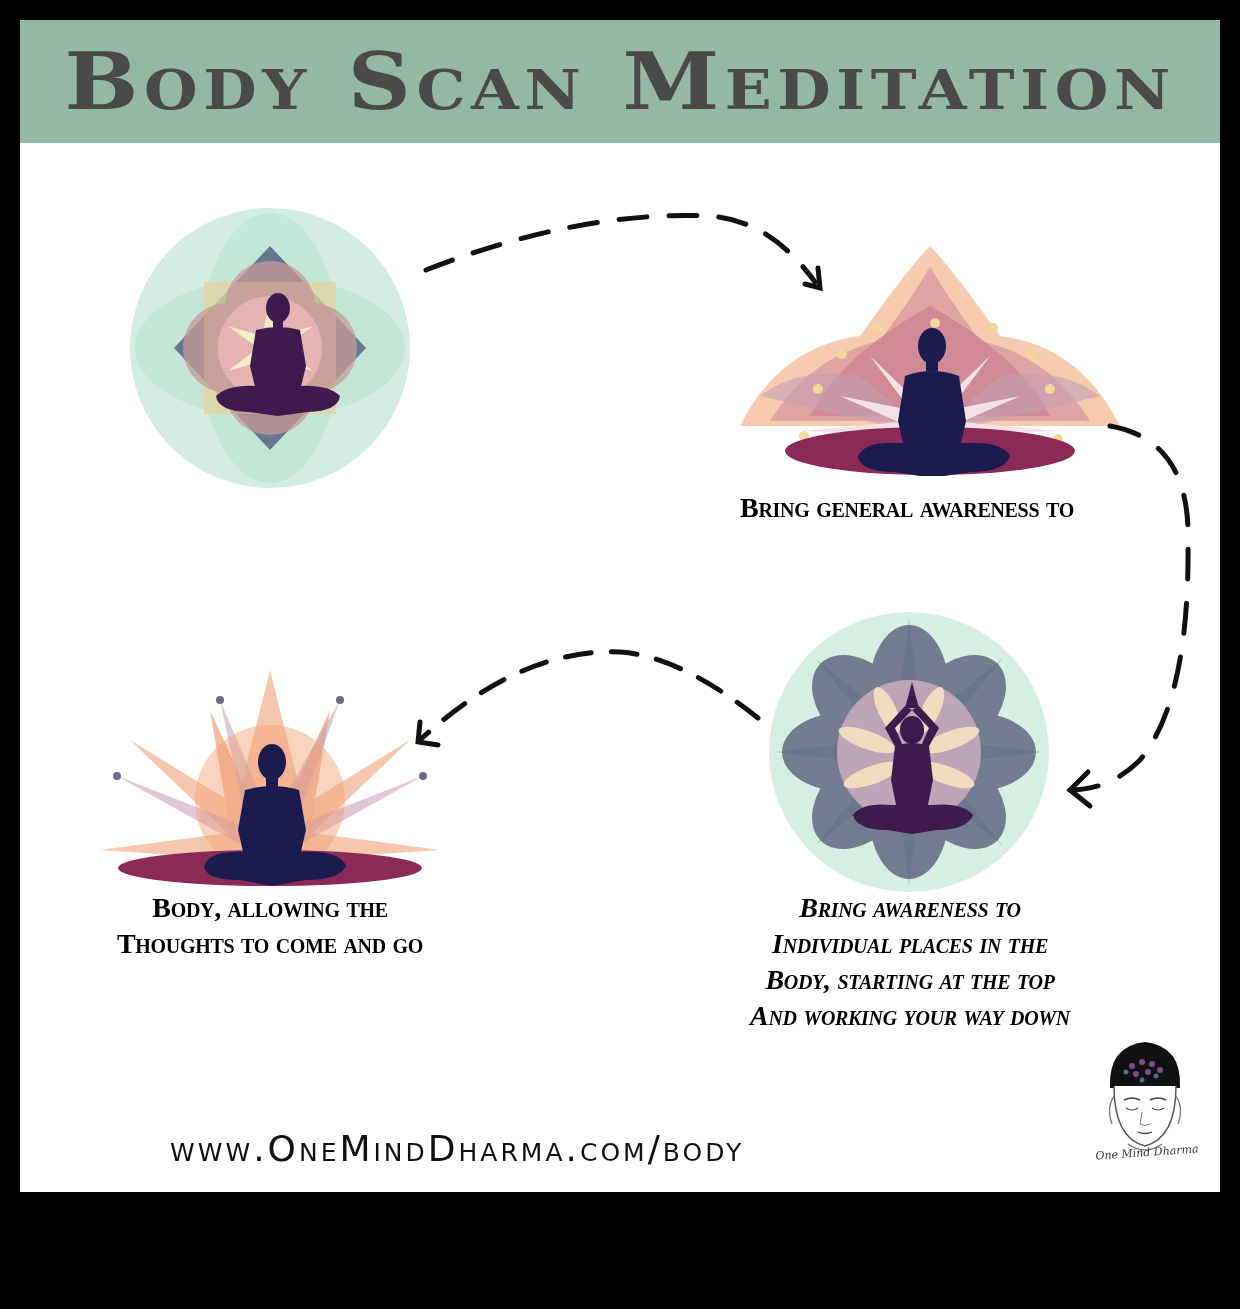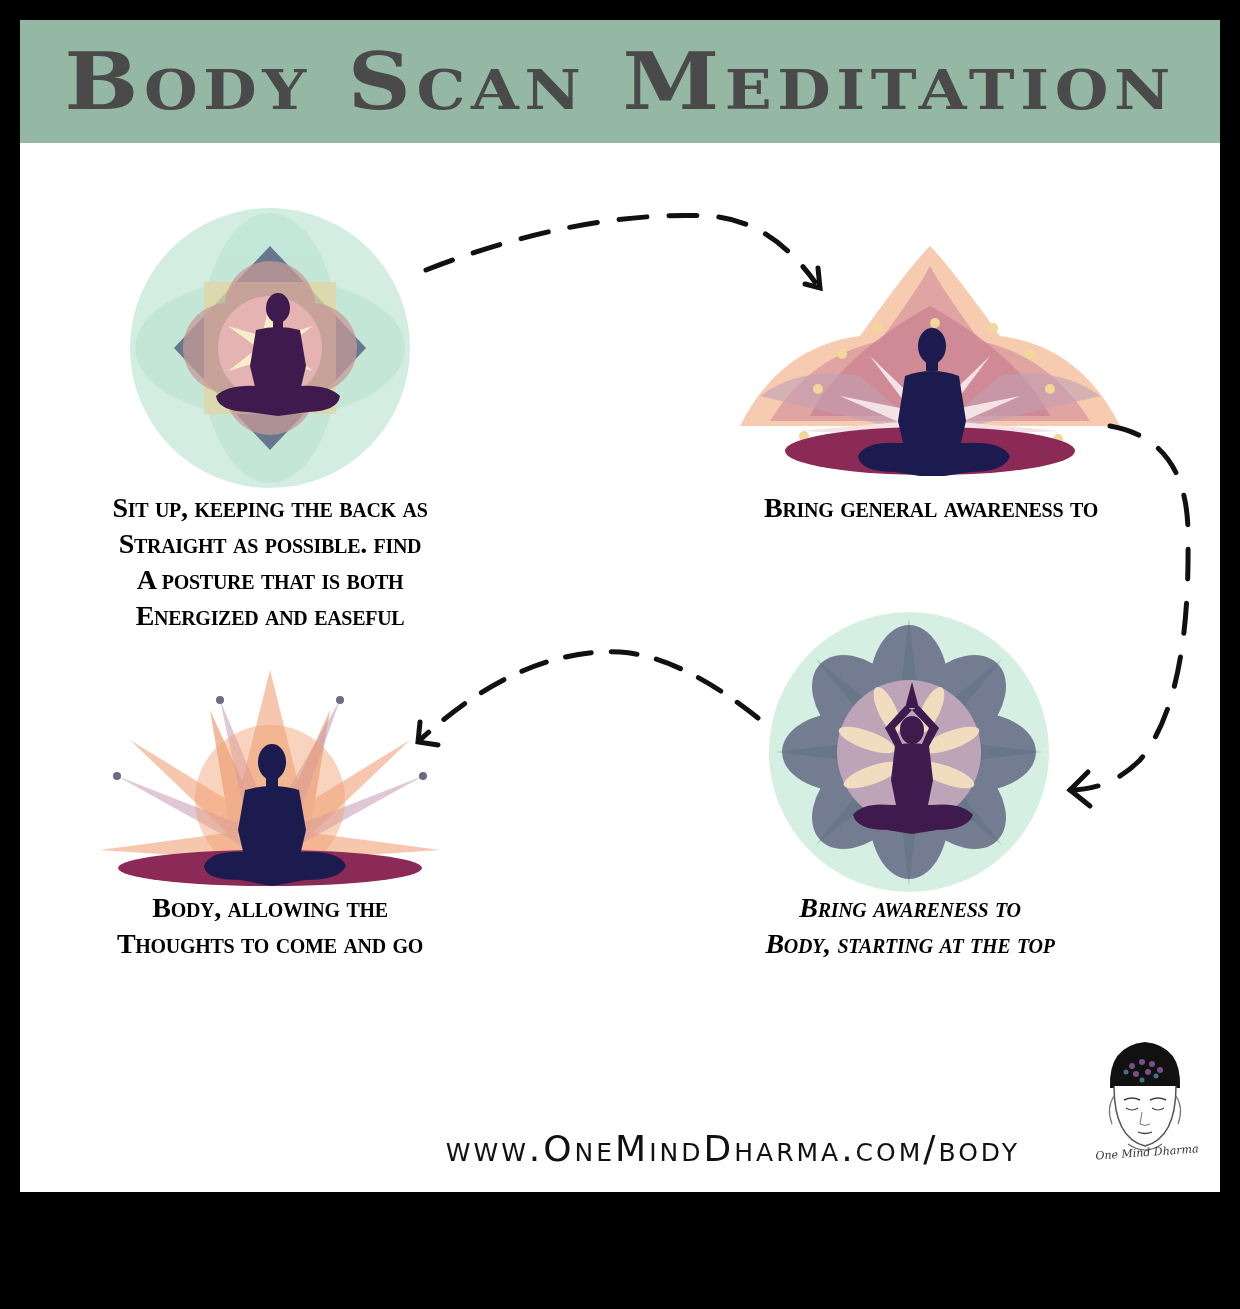--- a/index.html
+++ b/index.html
@@ -25,21 +25,21 @@
     .caption {
       position: absolute; text-align: center; color: #000000; font-weight: bold;
       font-family: "Liberation Serif", "DejaVu Serif", serif; font-size: 28px;
       line-height: 36px; font-variant: small-caps; text-transform: lowercase;
       letter-spacing: -0.3px; margin: 0;
     }
     .caption .ln { display: block; white-space: nowrap; }
     .caption .ln::first-letter { text-transform: uppercase; }
     .arrows { position: absolute; left: 0; top: 0; width: 1200px; height: 1172px; pointer-events: none; }
     .url {
-      position: absolute; left: 150px; top: 1108px; width: 850px; text-align: right;
+      position: absolute; left: 150px; top: 1108px; width: 850px; text-align: left;
       font-family: "DejaVu Sans", "Liberation Sans", sans-serif; font-size: 36px; letter-spacing: 3px;
       color: #111111; font-variant: small-caps; white-space: nowrap;
     }
     .logo { position: absolute; left: 1060px; top: 1008px; width: 130px; height: 150px; }
     .logo-text {
       position: absolute; left: 1062px; top: 1126px; width: 130px; text-align: center;
       font-family: "DejaVu Serif", serif; font-style: italic; font-size: 11px; color: #333;
       transform: rotate(-4deg); white-space: nowrap;
     }
   </style>
@@ -178,32 +178,28 @@
     </g>
     <ellipse cx="170" cy="198" rx="152" ry="18" fill="#8b2a57"></ellipse>
     <g fill="#1c1b4f">
       <ellipse cx="172" cy="92" rx="14" ry="18"></ellipse>
       <rect x="166" y="107" width="12" height="10"></rect>
       <path d="M145 120 Q172 112 199 120 L206 160 L199 190 L145 190 L138 160 Z"></path>
       <path d="M104 196 Q110 180 145 182 L200 182 Q240 180 246 196 Q240 210 205 210 L172 216 L140 210 Q105 210 104 196 Z"></path>
     </g>
   </svg>
 
-  <p class="caption" style="left:20px; top:470px; width:460px;">
-    <span class="ln">Sit up, keeping the back as</span>
-    <span class="ln">straight as possible. Find</span>
-    <span class="ln">a posture that is both</span>
-    <span class="ln">energized and easeful</span>
-  </p>
-  <p class="caption" style="left:656px; top:470px; width:510px;">
+  <p class="caption" style="left:632px; top:470px; width:510px;">
     <span class="ln">Bring general awareness to</span>
   </p>
   <p class="caption" style="left:645px; top:870px; width:490px;font-style:italic;">
     <span class="ln">Bring awareness to</span>
+    <span class="ln">individual places in the</span>
     <span class="ln">body, starting at the top</span>
+    <span class="ln">and working your way down</span>
   </p>
   <p class="caption" style="left:20px; top:870px; width:460px;">
     <span class="ln">body, allowing the</span>
     <span class="ln">thoughts to come and go</span>
   </p>
 
   <svg class="arrows" viewBox="0 0 1200 1172">
     <g fill="none" stroke="#111111" stroke-width="5" stroke-linecap="round">
       <g>
         <path d="M406 250 Q560 190 690 196 Q750 200 795 262" stroke-dasharray="28 22"></path>

